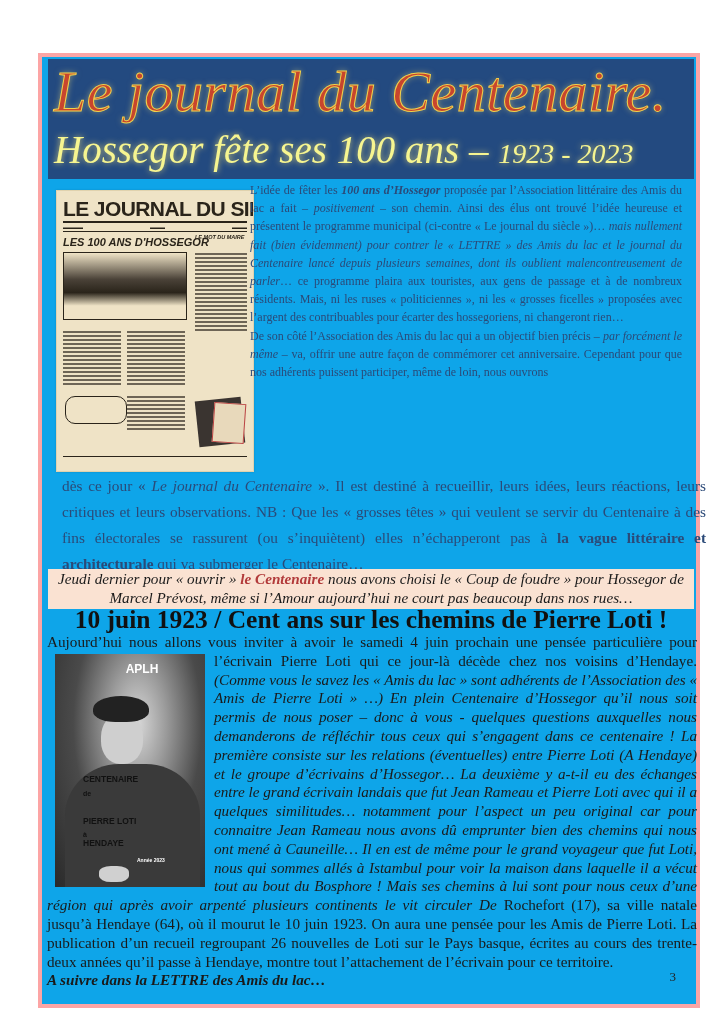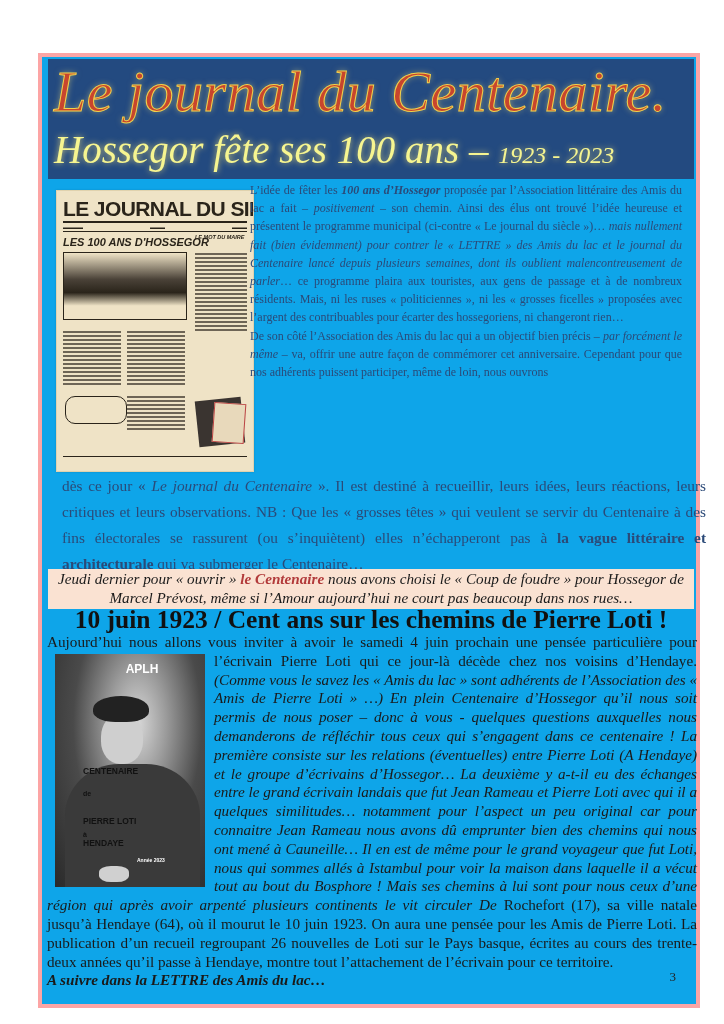--- a/index.html
+++ b/index.html
@@ -19,21 +19,21 @@
       -webkit-text-stroke: 1px #f2d24a;
       text-shadow: 0 0 6px rgba(255, 230, 120, 0.55);
       letter-spacing: 0.5px;
     }
     .banner-sub {
       position: absolute; left: 6px; top: 68px; white-space: nowrap;
       font-family: "Liberation Serif", serif; font-style: italic;
       font-size: 39px; line-height: 46px; color: #f6f590;
       text-shadow: 0 0 6px rgba(255, 235, 120, 0.8);
     }
-    .banner-sub .years { font-size: 24px; }
+    .banner-sub .years { font-size: 28px; }
 
     .newspaper {
       position: absolute; left: 14px; top: 133px; width: 198px; height: 282px;
       background: #efe3c6; box-sizing: border-box; padding: 6px 6px;
       border: 1px solid #e0d2ae;
       box-shadow: 0 0 2px rgba(0,0,0,0.15);
       font-family: "Liberation Sans", sans-serif; color: #2a241a;
       overflow: hidden;
     }
     .np-title { font-size: 21px; font-weight: bold; line-height: 24px; letter-spacing: -0.6px; white-space: nowrap; border-bottom: 2px solid #2a241a; }
@@ -83,21 +83,21 @@
       float: left; width: 150px; height: 233px; margin: 2px 9px 0 8px;
       position: relative; overflow: hidden;
       background: radial-gradient(ellipse at 55% 30%, #d8d8d8 0%, #9a9a9a 25%, #4a4a4a 55%, #2a2a2a 100%);
     }
     .photo .beret { position: absolute; left: 38px; top: 42px; width: 56px; height: 26px; background: #222; border-radius: 50% 50% 40% 40%; }
     .photo .face { position: absolute; left: 46px; top: 60px; width: 42px; height: 50px; background: #cfcfcf; border-radius: 45%; }
     .photo .coat { position: absolute; left: 10px; top: 110px; width: 135px; height: 130px; background: #3a3a3a; border-radius: 40% 40% 0 0; }
     .photo .hand { position: absolute; left: 44px; top: 212px; width: 30px; height: 16px; background: #d0d0d0; border-radius: 40%; }
     .photo .txt { position: absolute; font-family: "Liberation Sans", sans-serif; font-weight: bold; color: #111; padding-left: 24px; }
     .photo .aplh { left: 0; right: 0; top: 6px; text-align: center; color: #fff; font-size: 12px; }
-    .photo .cent { left: 4px; top: 108px; font-size: 8.5px; }
+    .photo .cent { left: 4px; top: 116px; font-size: 8.5px; }
     .photo .de { left: 4px; top: 131px; font-size: 7px; }
     .photo .pl { left: 4px; top: 158px; font-size: 8.5px; color: #111; }
     .photo .a { left: 4px; top: 172px; font-size: 7px; }
     .photo .hen { left: 4px; top: 180px; font-size: 8.5px; }
     .photo .annee { left: 58px; top: 197px; font-size: 5px; color: #fff; }
     .art-end { font-weight: bold; font-style: italic; }
     .page-num { position: absolute; right: 20px; top: 912px; font-size: 13px; color: #222; }
   </style>
 </head>
 <body>

